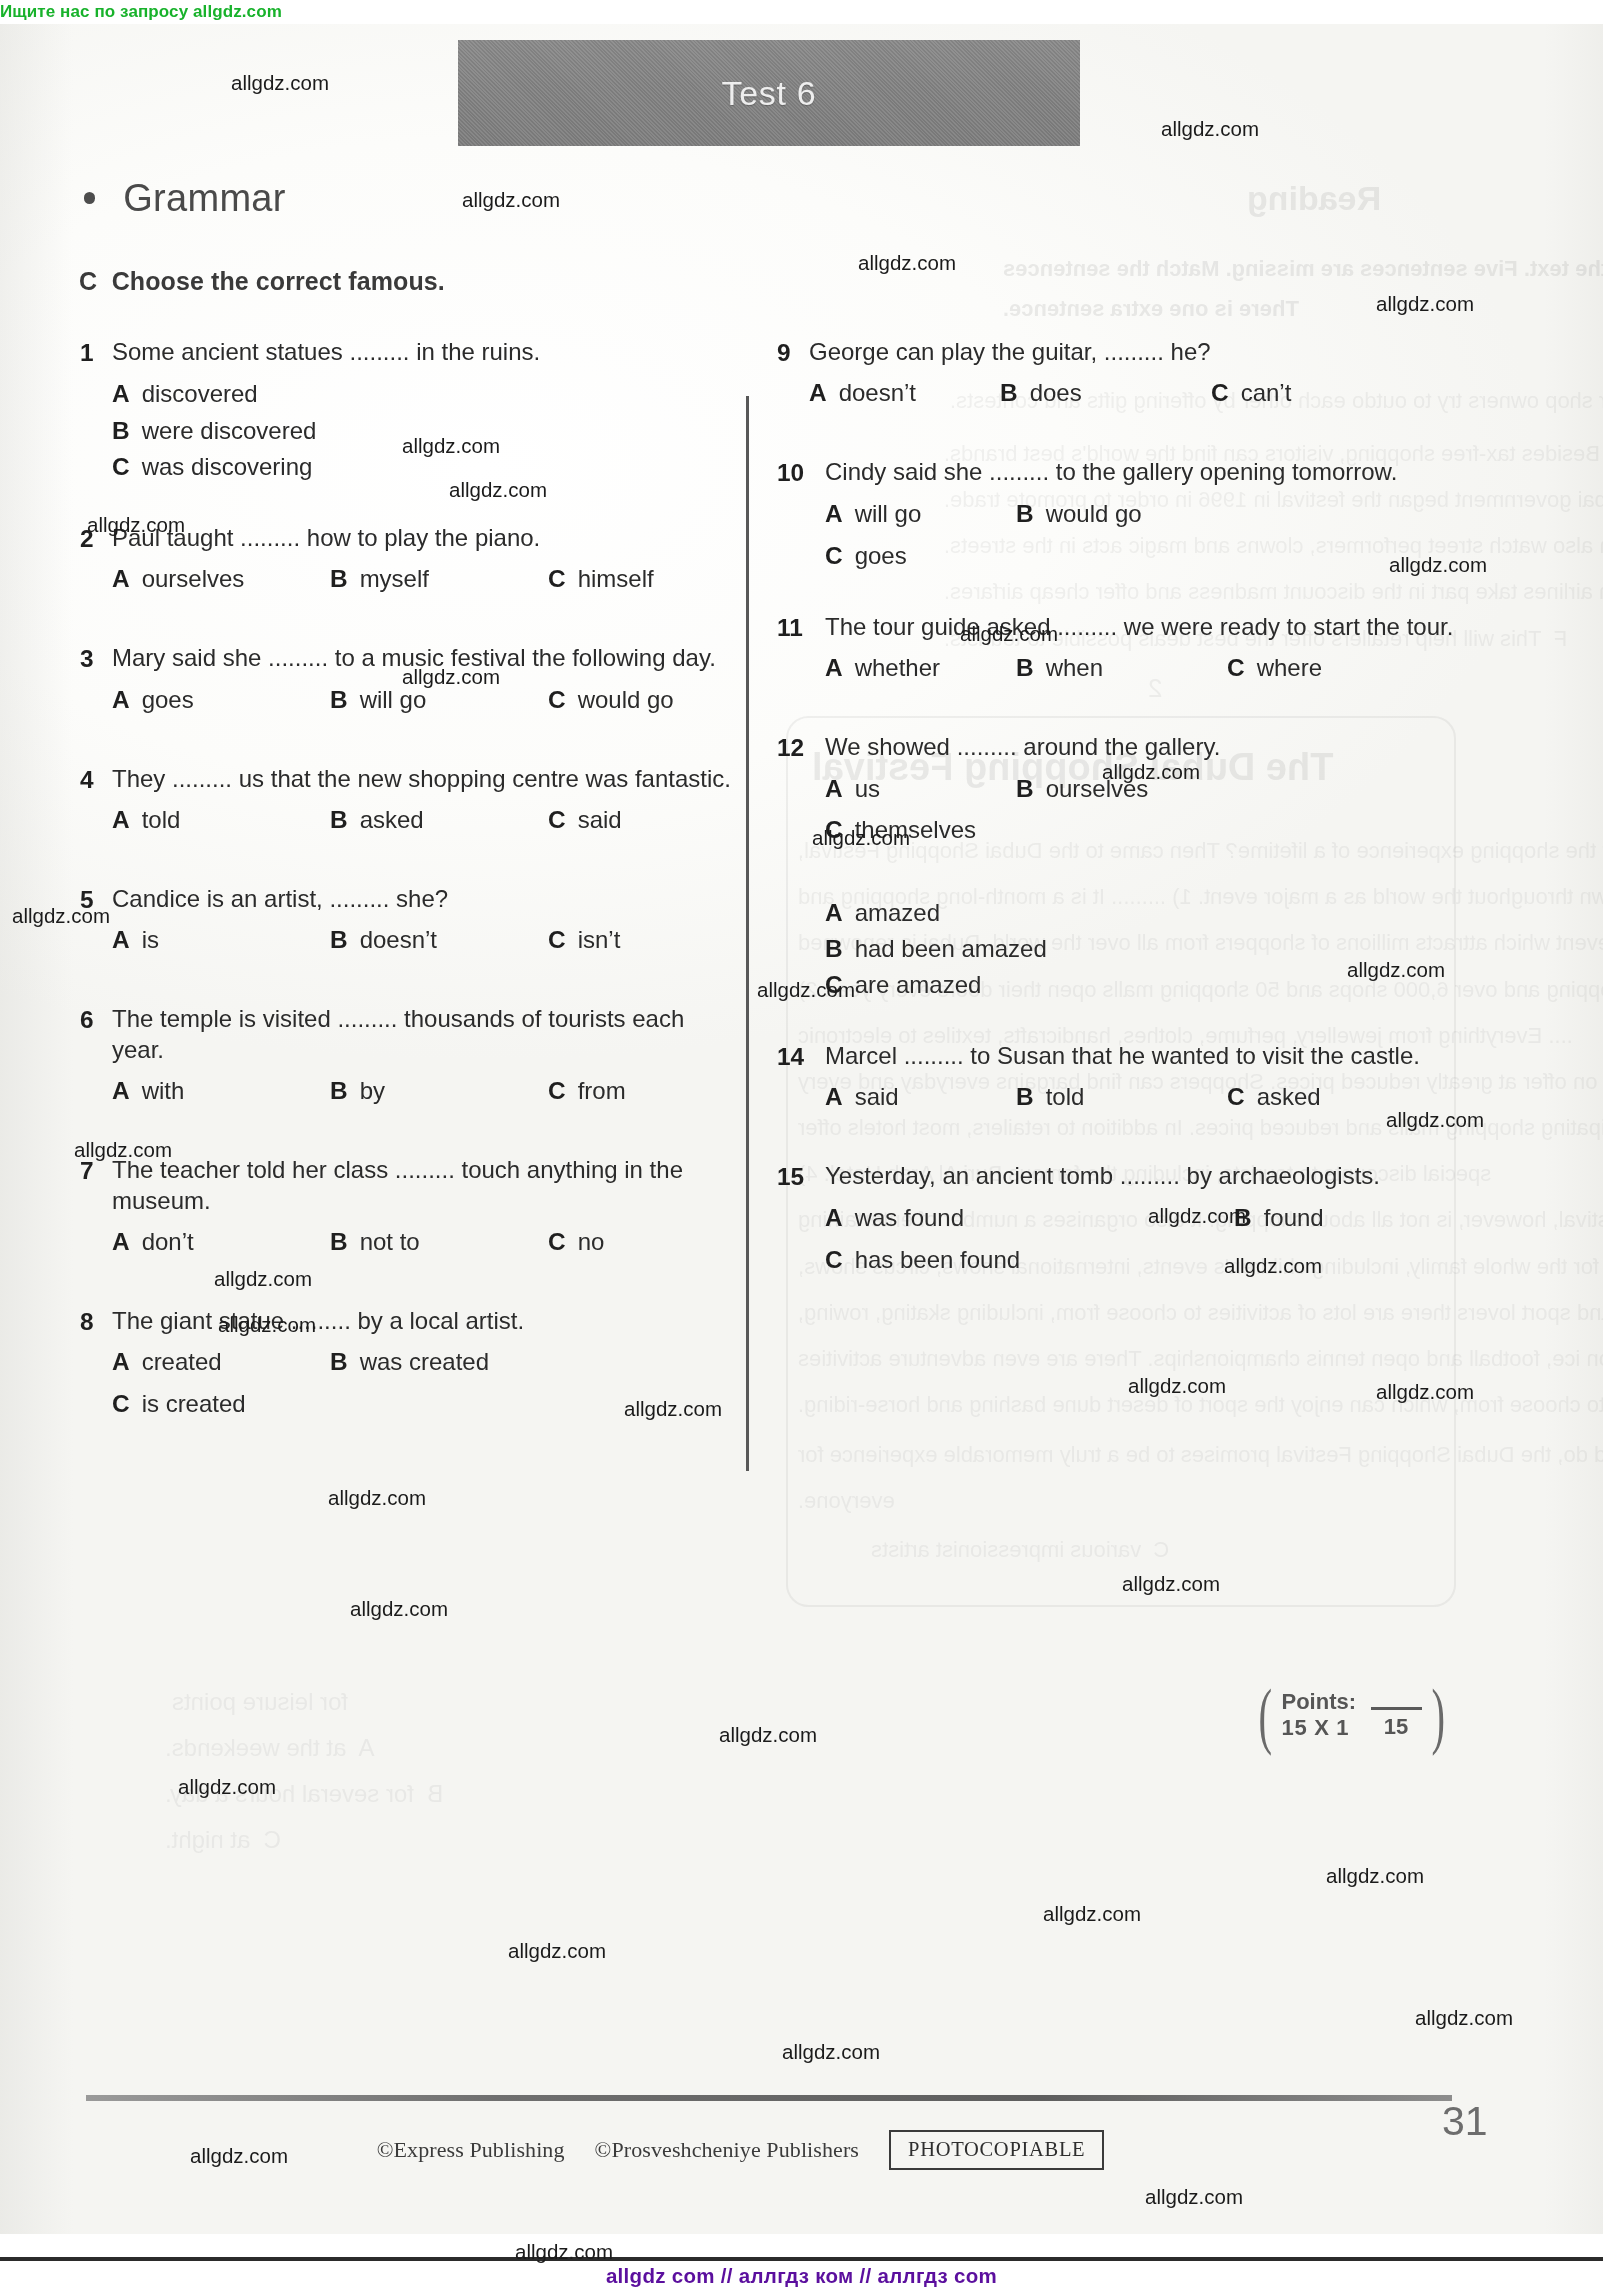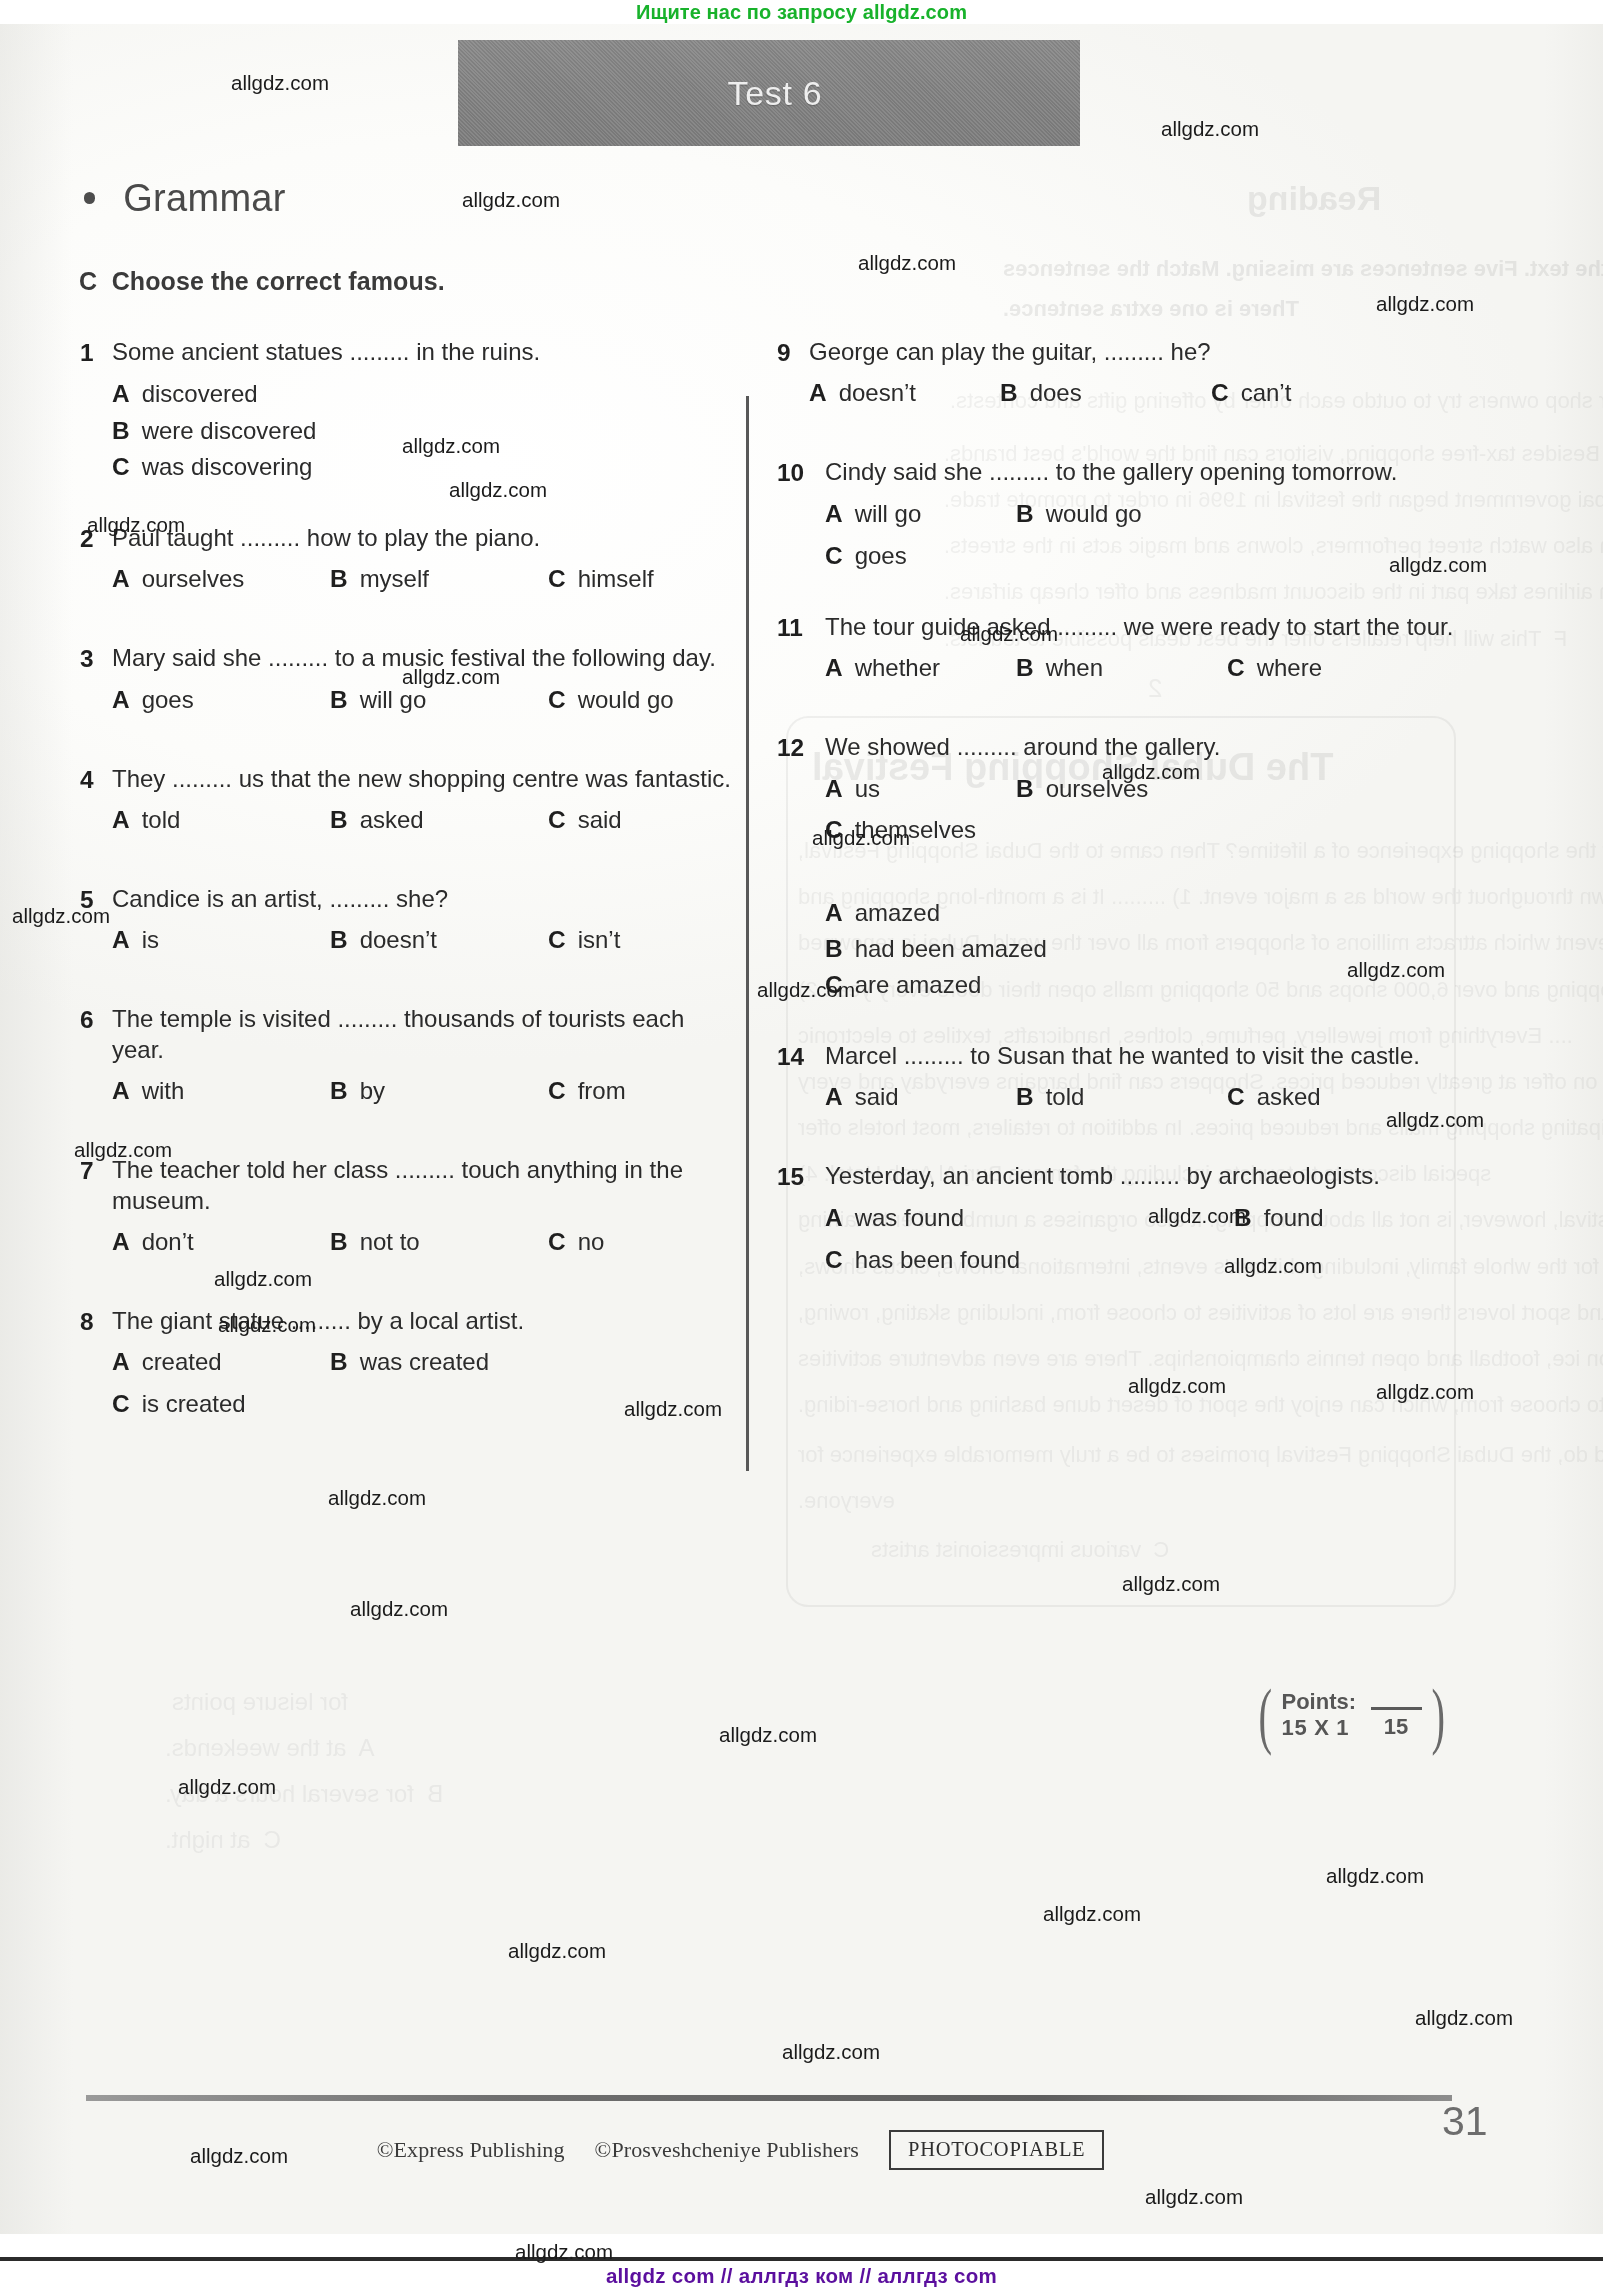--- a/index.html
+++ b/index.html
@@ -23,23 +23,23 @@
     content:"";
     position:absolute; inset:0;
     background:linear-gradient(90deg, rgba(210,210,205,.30) 0px, rgba(255,255,255,0) 73px),
                linear-gradient(270deg, rgba(215,215,210,.22) 0px, rgba(255,255,255,0) 59px);
     pointer-events:none;
   }
 
   
   .top-banner{
     position:absolute; left:0; top:0; width:1603px; height:24px;
-    text-align:center;
+    text-align:left;
     color:#18b22b;
-    font-size:20px;
+    font-size:17px;
     font-weight:700;
     line-height:24px;
     letter-spacing:0.1px;
     font-family:"Liberation Sans", sans-serif;
     white-space:nowrap;
   }
 
   
   .test-header{
     position:absolute;
@@ -50,21 +50,20 @@
       linear-gradient(180deg,#8a8a8a 0%, #838383 45%, #7e7e7e 100%);
     display:flex; align-items:center; justify-content:center;
   }
   .test-header-title{
     color:#eeeeee;
     font-size:34px;
     font-weight:400;
     letter-spacing:0.7px;
     font-family:"Liberation Sans", sans-serif;
     text-shadow:0 0.7px 1.3px rgba(0,0,0,.25);
-    padding-left:12px;
   }
 
   
   .section-head{
     position:absolute; left:84px; top:179px;
     display:flex; align-items:center; gap:28px;
   }
   .bullet-dot{
     width:11.2px; height:11.2px; border-radius:50%;
     background:#4d4d4d;

